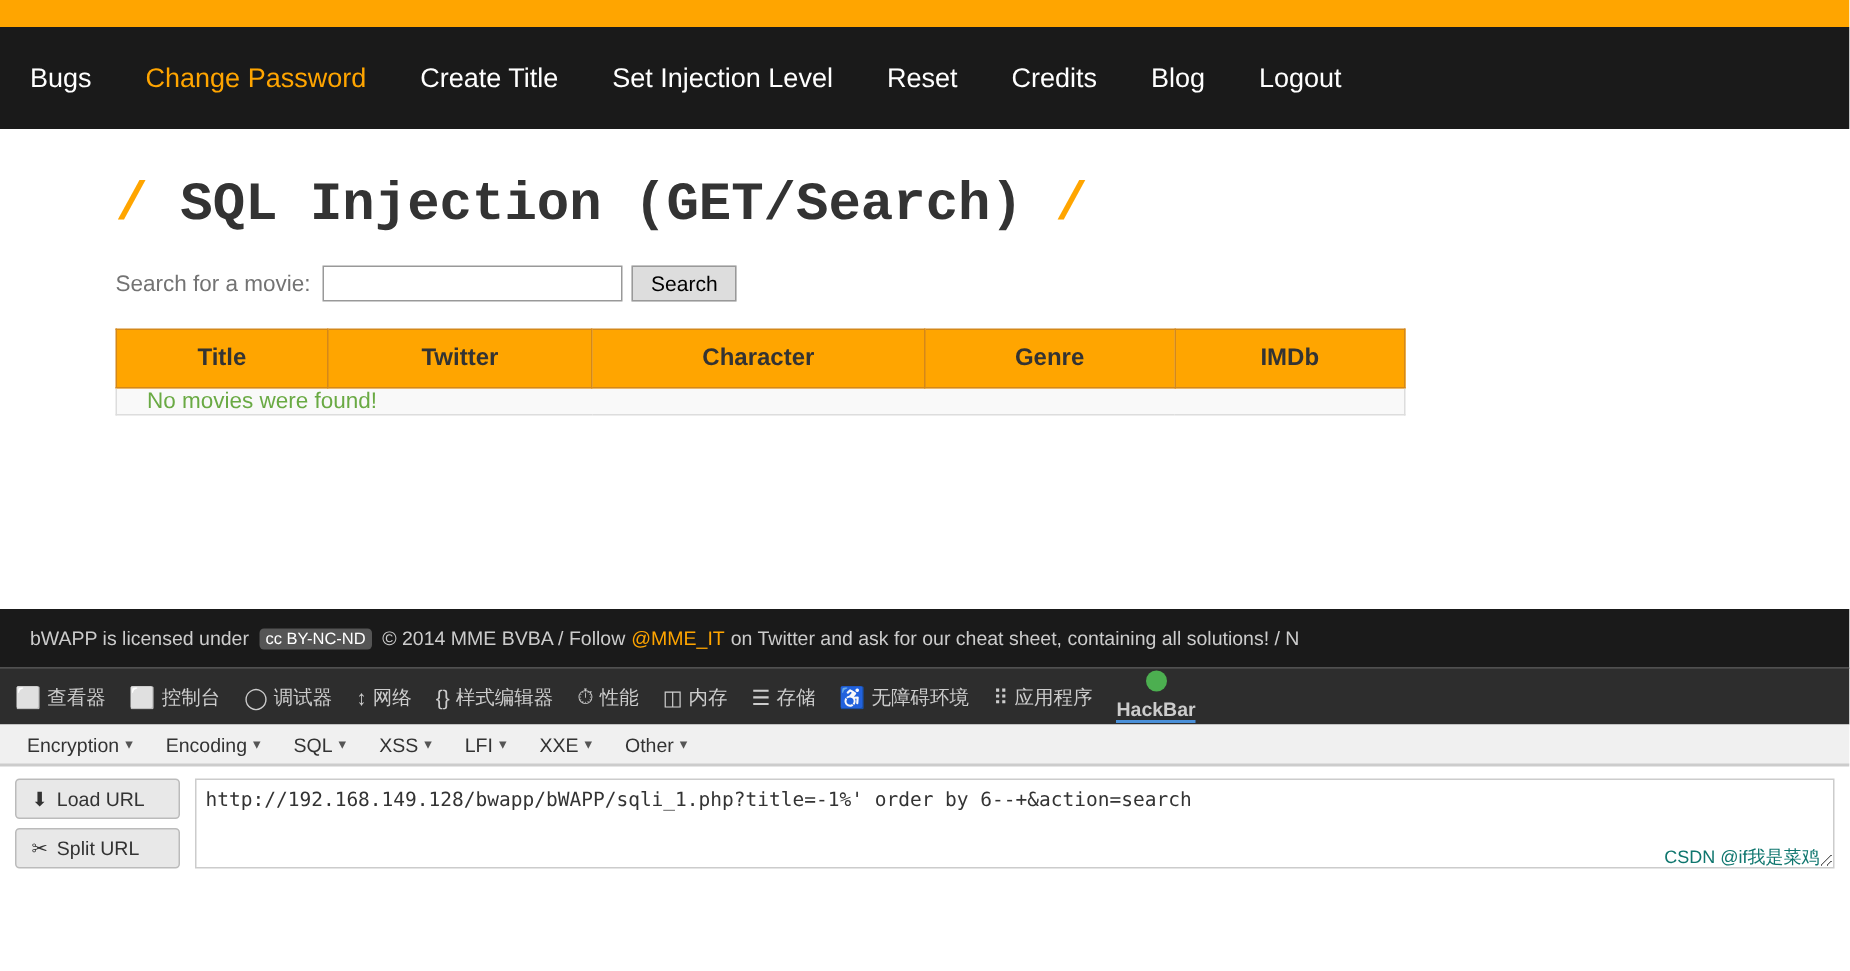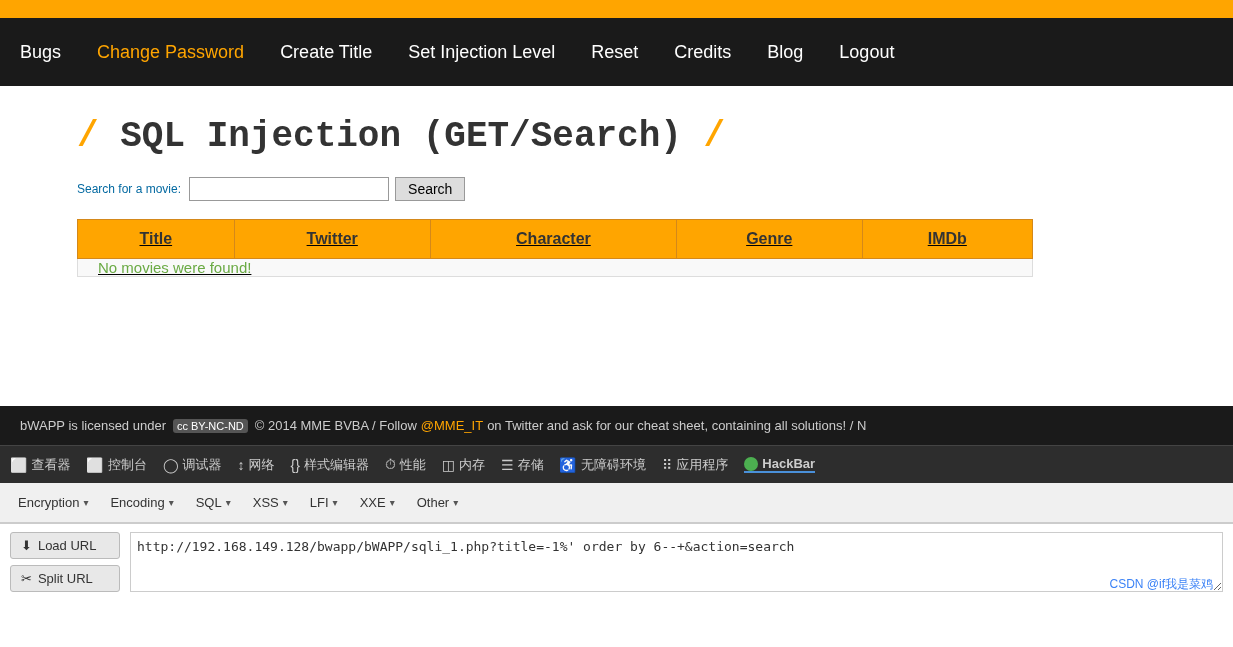--- a/index.html
+++ b/index.html
@@ -52,44 +52,43 @@
     }
 
     
     .search-form {
       display: flex;
       align-items: center;
       margin-bottom: 18px;
     }
     .search-form label {
       margin-right: 8px;
-      font-size: 12px;
-      color: #0369a1;
+      font-size: 15px;
+      color: #737373;
     }
     .search-form input[type="text"] {
       border: 1px solid #999;
       padding: 3px 6px;
       width: 200px;
       font-size: 14px;
       margin-right: 6px;
     }
     .search-form button {
       padding: 3px 12px;
       font-size: 14px;
       background: #ddd;
       border: 1px solid #999;
       cursor: pointer;
     }
 
     
     .results-table {
-      width: 956px;
+      width: 860px;
       border-collapse: collapse;
       margin-bottom: 0;
-      text-decoration: underline;
     }
     .results-table th {
       background: #FFA500;
       color: #333;
       font-weight: bold;
       font-size: 16px;
       padding: 10px 20px;
       border: 1px solid #d4881a;
       text-align: center;
     }
@@ -159,31 +158,32 @@
     .hackbar-dot {
       width: 14px;
       height: 14px;
       background: #4CAF50;
       border-radius: 50%;
       display: inline-block;
     }
     .devtools-active {
       border-bottom: 2px solid #4a90d9;
       color: #4a90d9;
+      flex-direction: column;
     }
 
     
     .hackbar-toolbar {
       background: #f0f0f0;
       border-bottom: 1px solid #ccc;
       display: flex;
       align-items: center;
       padding: 4px 10px;
       gap: 6px;
-      height: 40px;
+      height: 27px;
     }
     .hackbar-toolbar .menu-btn {
       display: flex;
       align-items: center;
       gap: 4px;
       padding: 3px 8px;
       background: transparent;
       border: none;
       cursor: pointer;
       font-size: 13px;
@@ -233,21 +233,21 @@
       font-family: monospace;
       resize: both;
       color: #333;
     }
 
     
     .csdn-watermark {
       position: absolute;
       right: 20px;
       bottom: 10px;
-      color: #3b82f6;
+      color: #0f766e;
       font-size: 12px;
     }
   </style>
 </head>
 <body>
 
 <div class="top-bar"></div>
 
 <nav>
   <a href="#">Bugs</a>

